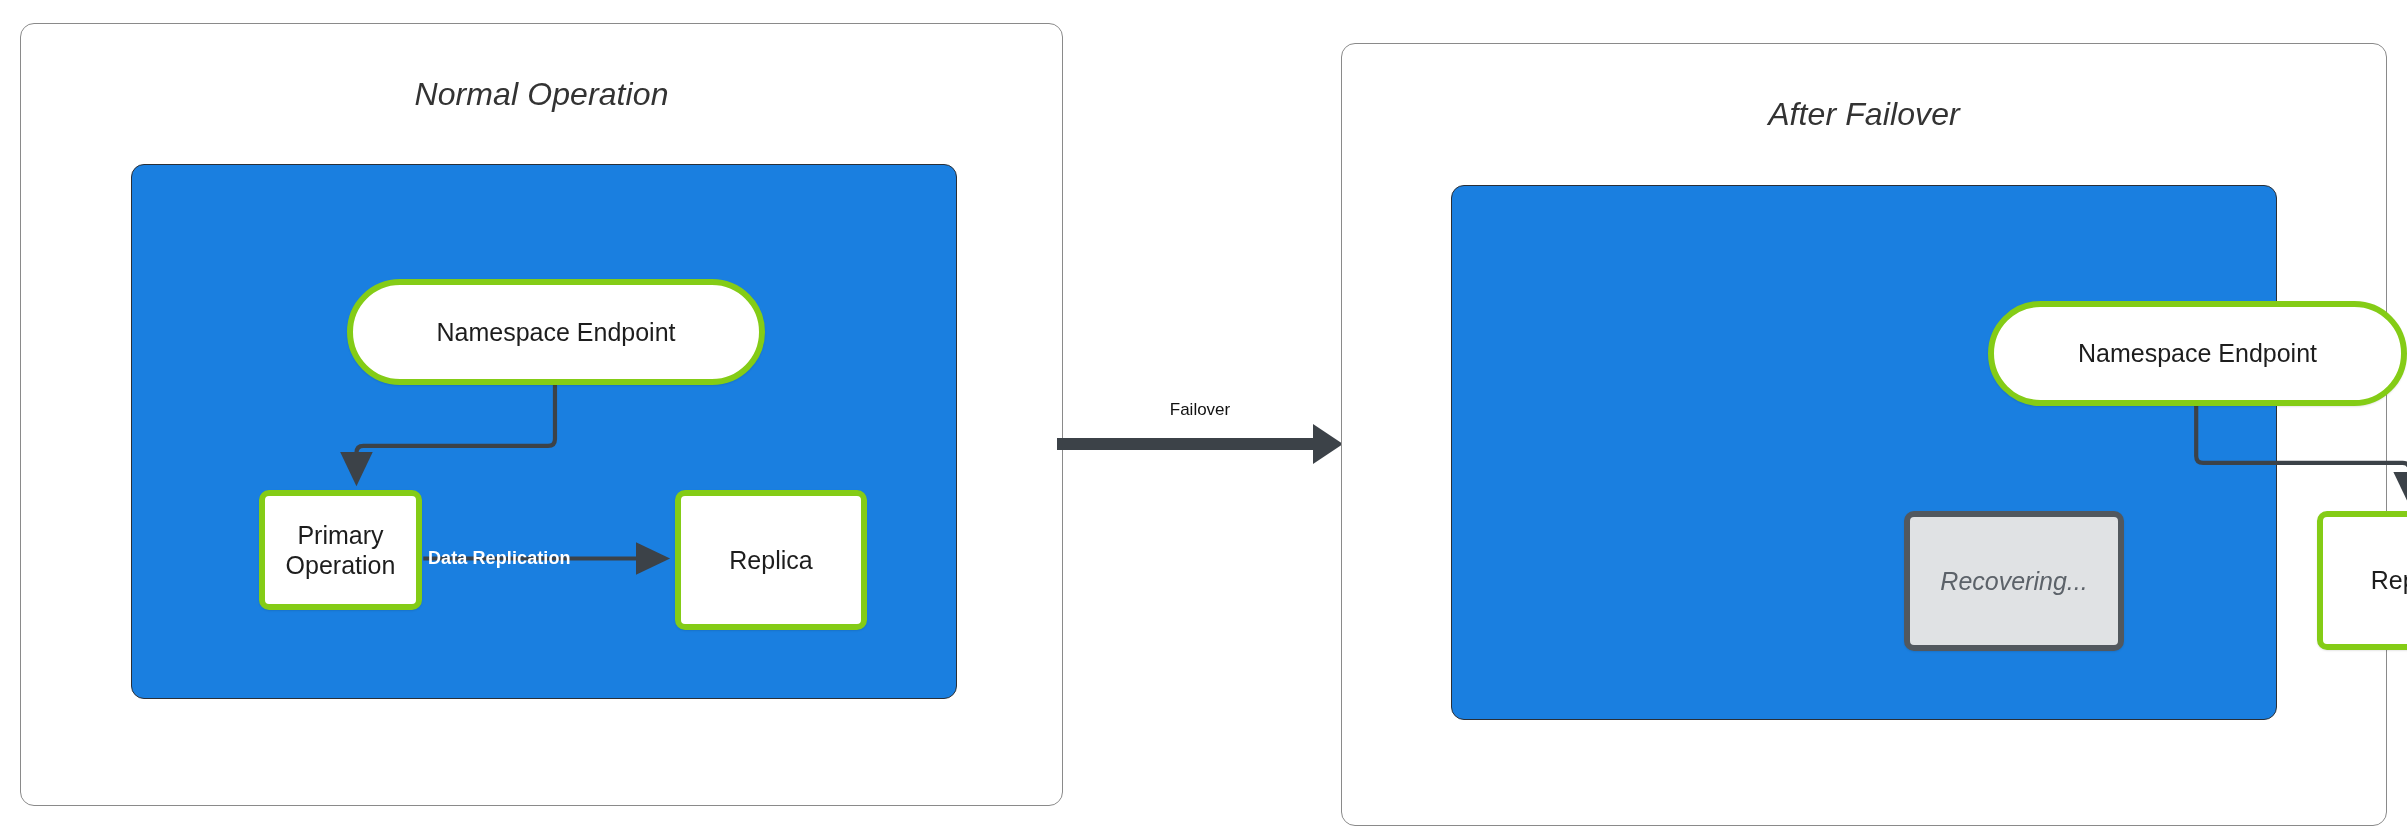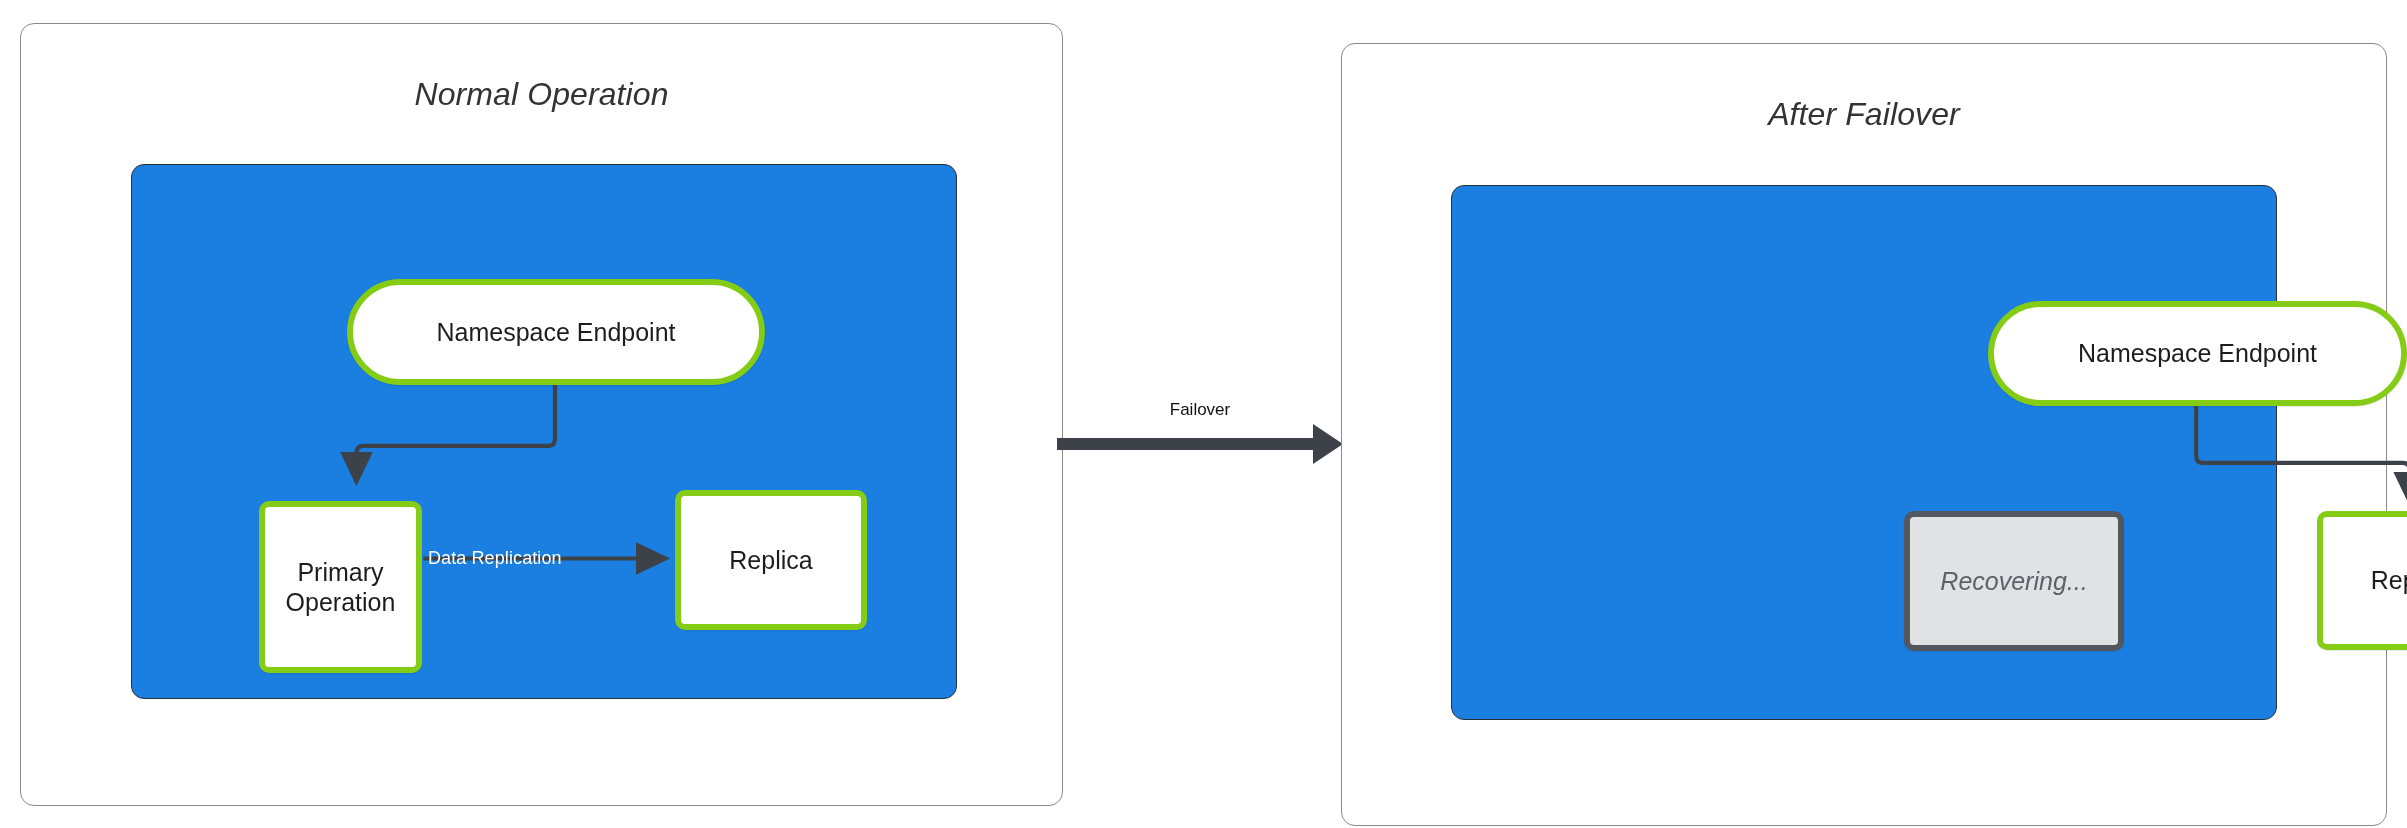--- a/index.html
+++ b/index.html
@@ -60,36 +60,36 @@
   .node.rect{border-radius:10px;}
   .node.muted{
     background:#e0e2e4;
     color:#5c6269;
     font-style:italic;
     border-color:#52585e;
   }
 
   
   #node-endpoint-left {left:215px;top:114px;width:418px;height:106px;}
-  #node-primary       {left:127px;top:336px;width:163px;height:172px;}
+  #node-primary       {left:127px;top:325px;width:163px;height:120px;}
   #node-replica-left  {left:543px;top:325px;width:192px;height:140px;}
 
   
   #node-endpoint-right{left:536px;top:115px;width:419px;height:105px;}
   #node-recovering    {left:452px;top:325px;width:220px;height:140px;}
   #node-replica-right {left:865px;top:325px;width:191px;height:139px;}
 
   
   .wires{position:absolute;left:0;top:0;width:100%;height:100%;overflow:visible;pointer-events:none;}
 
   
   .edge-label{
     position:absolute;
     font-size:18px;
-    font-weight:normal;
+    font-weight:bold;
     color:#ffffff;
     white-space:nowrap;
     letter-spacing:.1px;
   }
   #label-data-replication{left:296px;top:383px;}
 
   
   #failover-arrow{position:absolute;left:1055px;top:404px;width:290px;height:80px;}
   #failover-label{
     position:absolute;left:1055px;top:400px;width:290px;

